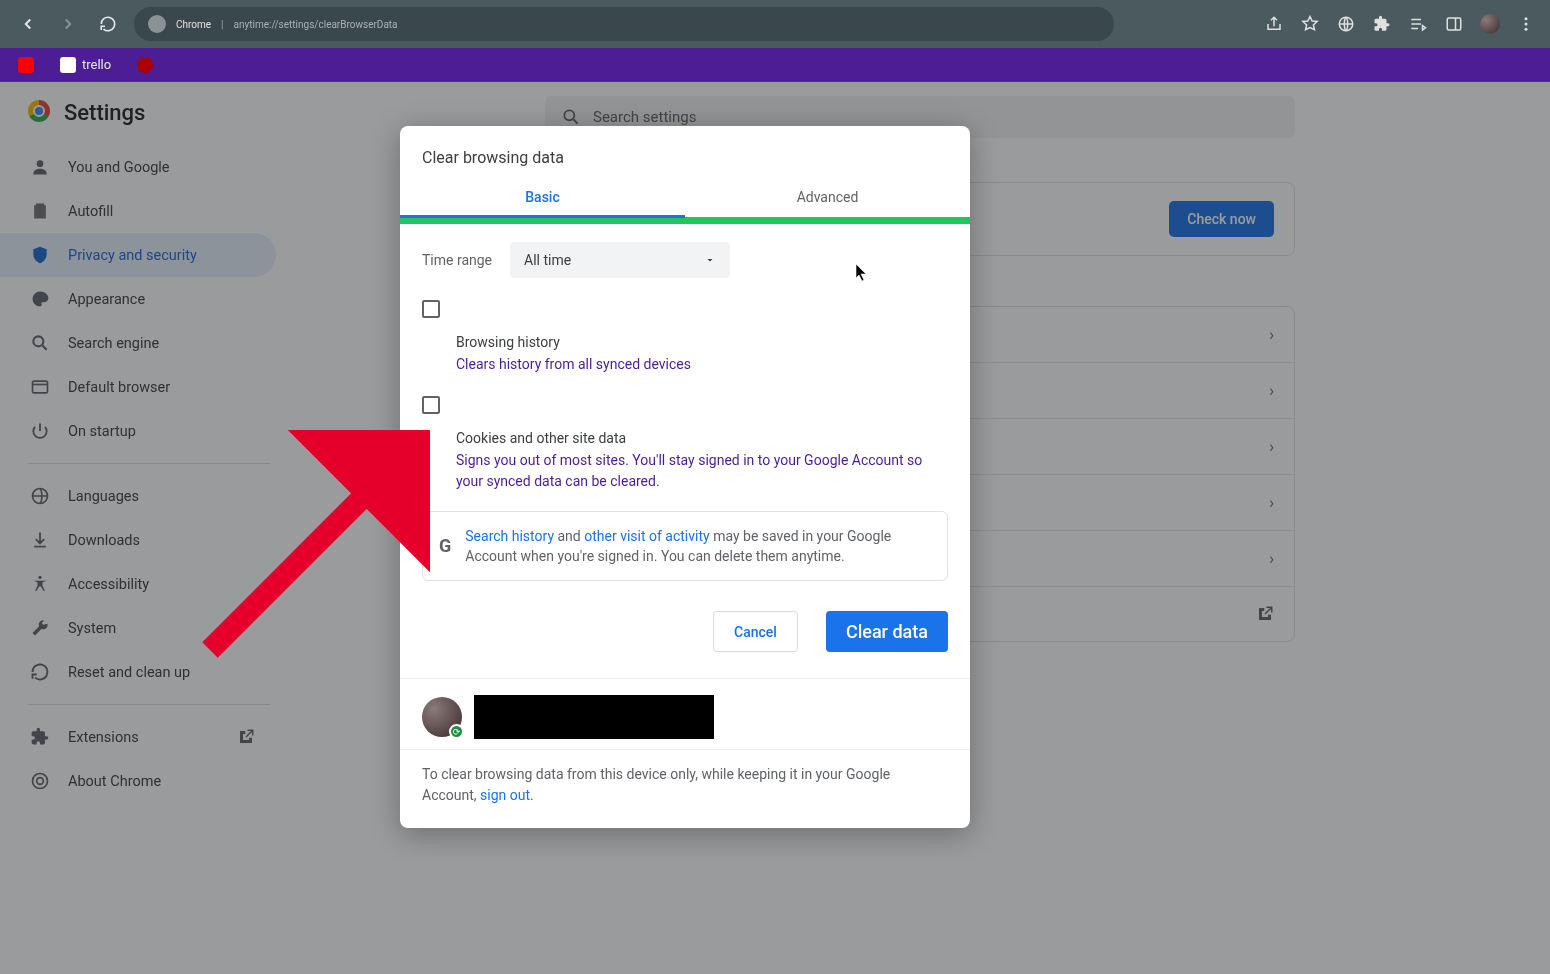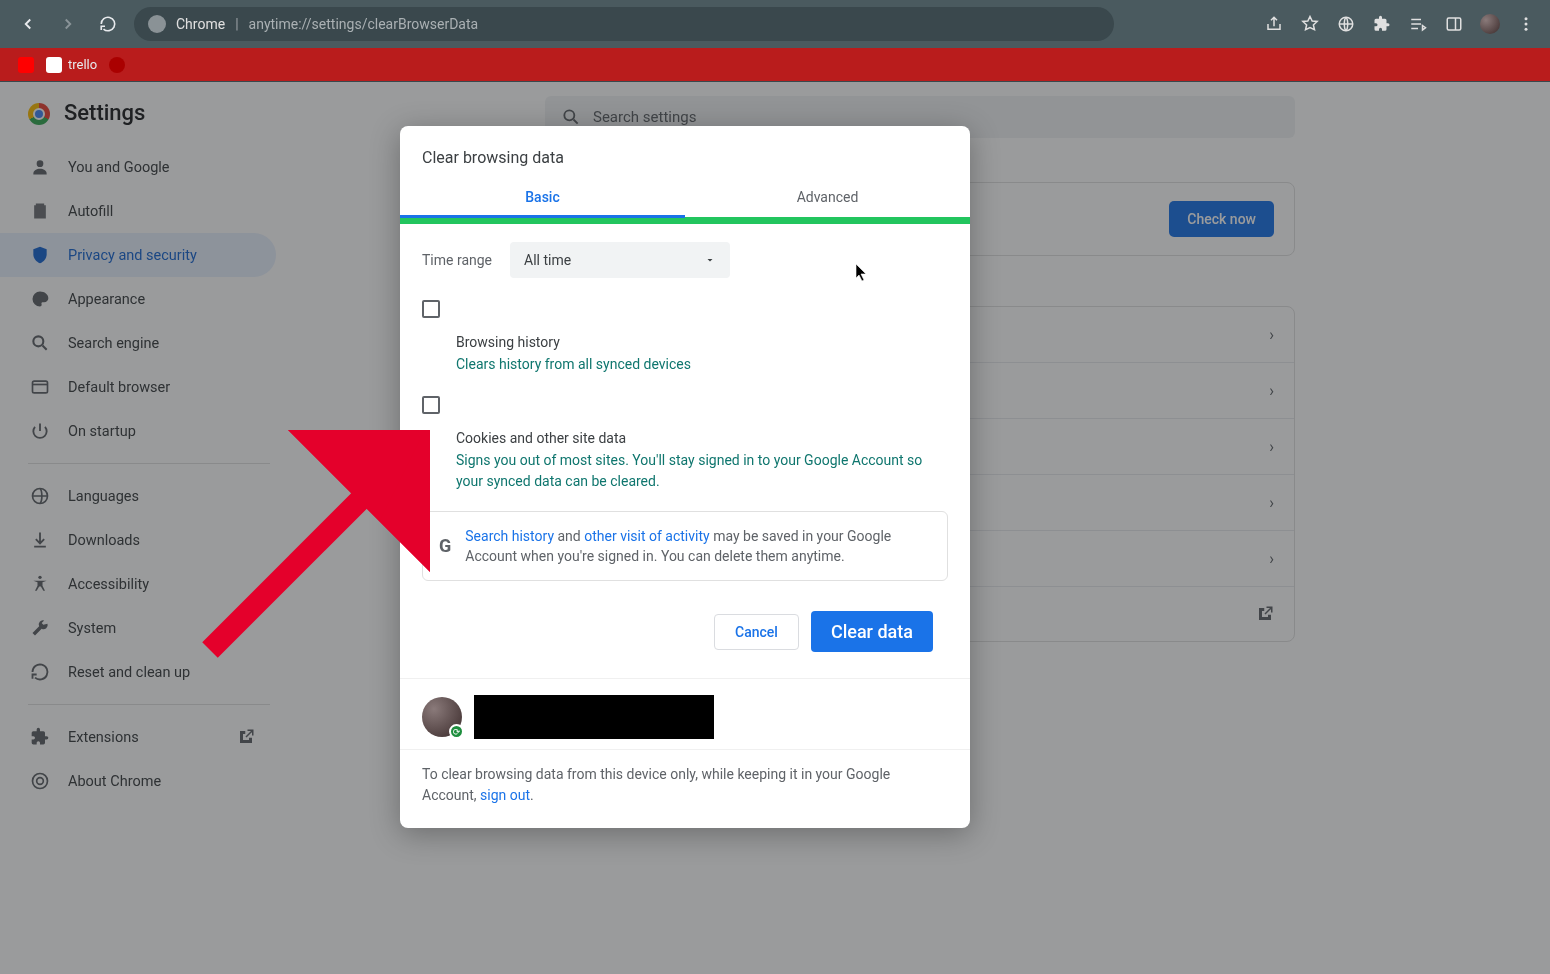--- a/index.html
+++ b/index.html
@@ -2,40 +2,40 @@
 <html><head>
 <meta charset="utf-8">
 <style>
 * { margin: 0; padding: 0; box-sizing: border-box; font-family: -apple-system, BlinkMacSystemFont, "Segoe UI", Roboto, Arial, sans-serif; }
 body { width: 1550px; height: 974px; background: #fff; overflow: hidden; position: relative; }
 
 
 .browser-top { background: #4a5a5f; height: 48px; display: flex; align-items: center; padding: 0 14px; gap: 12px; }
 .nav-btn { width: 28px; height: 28px; display: flex; align-items: center; justify-content: center; color: #e8eaed; cursor: pointer; }
 .nav-btn.disabled { opacity: 0.4; }
-.url-bar { flex: 1; background: #3a484d; height: 34px; border-radius: 17px; display: flex; align-items: center; padding: 0 14px; gap: 10px; color: #e0e0e0; font-size: 14px; max-width: 980px; }
+.url-bar { flex: 1; background: #3a484d; height: 34px; border-radius: 17px; display: flex; align-items: center; padding: 0 14px; gap: 10px; color: #e0e0e0; font-size: 10px; max-width: 980px; }
 .url-chrome-icon { width: 18px; height: 18px; border-radius: 50%; background: #8a9296; display: inline-block; }
 .url-text { color: #e0e0e0; }
 .url-text .dim { color: #aab0b3; }
 .top-right { display: flex; align-items: center; gap: 16px; margin-left: auto; color: #e0e0e0; }
 .top-icon { width: 20px; height: 20px; display: flex; align-items: center; justify-content: center; }
 
-.bookmarks-bar { background: #b91c1c; height: 34px; display: flex; align-items: center; padding: 0 18px; gap: 12px; border-bottom: 1px solid #3a484d; }
+.bookmarks-bar { background: #4c1d95; height: 34px; display: flex; align-items: center; padding: 0 18px; gap: 26px; border-bottom: 1px solid #3a484d; }
 .bookmark { display: flex; align-items: center; gap: 6px; color: #e8eaed; font-size: 13px; }
 .bm-icon { width: 16px; height: 16px; border-radius: 3px; }
 .bm-yt { background: #ff0000; }
 .bm-trello { background: #fff; }
 .bm-ytm { background: #aa0000; border-radius: 50%; }
 
 
 .settings-page { position: absolute; top: 82px; left: 0; right: 0; bottom: 0; background: #fff; display: flex; }
 
 
 .sidebar { width: 290px; padding-top: 18px; }
-.page-header { display: flex; align-items: flex-end; gap: 14px; padding: 0 20px 20px 28px; }
+.page-header { display: flex; align-items: flex-start; gap: 14px; padding: 0 20px 20px 28px; }
 .chrome-logo { width: 22px; height: 22px; border-radius: 50%; background: conic-gradient(#ea4335 0 120deg, #34a853 120deg 240deg, #fbbc05 240deg 360deg); position: relative; }
 .chrome-logo::after { content: ""; position: absolute; inset: 5px; background: #4285f4; border-radius: 50%; border: 2px solid #fff; }
 .page-title { font-size: 22px; font-weight: 500; color: #202124; }
 .nav-item { display: flex; align-items: center; gap: 18px; padding: 12px 20px 12px 30px; font-size: 14.5px; color: #3c4043; cursor: pointer; border-radius: 0 22px 22px 0; margin-right: 14px; }
 .nav-item.active { background: #e8f0fe; color: #1967d2; }
 .nav-item .ni-icon { width: 20px; height: 20px; display: flex; align-items: center; justify-content: center; color: #5f6368; }
 .nav-item.active .ni-icon { color: #1967d2; }
 .nav-sep { height: 1px; background: #e0e0e0; margin: 10px 20px 10px 28px; }
 .ext-link { margin-left: auto; }
 
@@ -61,25 +61,25 @@
 .dlg-tab.active { color: #1a73e8; font-weight: 500; }
 .dlg-tab.active::after { content: ""; position: absolute; left: 0; right: 0; bottom: -1px; height: 3px; background: #1a73e8; }
 .dlg-body { padding: 18px 22px 8px; }
 .time-row { display: flex; align-items: center; gap: 18px; font-size: 14px; color: #5f6368; margin-bottom: 20px; }
 .time-select { background: #f1f3f4; padding: 10px 14px; border-radius: 4px; width: 220px; display: flex; align-items: center; justify-content: space-between; color: #3c4043; cursor: pointer; }
 .check-row { display: flex; gap: 16px; margin-bottom: 20px; }
 .chk { width: 18px; height: 18px; border: 2px solid #5f6368; border-radius: 2px; margin-top: 2px; flex-shrink: 0; display: flex; align-items: center; justify-content: center; }
 .chk.on { background: #1a73e8; border-color: #1a73e8; color: #fff; }
 .chk.on::after { content: "✓"; font-size: 13px; font-weight: bold; }
 .chk-label { font-size: 14px; color: #3c4043; margin-bottom: 4px; margin-top: 36px; }
-.chk-desc { font-size: 14px; color: #0f766e; line-height: 1.45; }
+.chk-desc { font-size: 14px; color: #4c1d95; line-height: 1.45; }
 .info-box { border: 1px solid #e0e0e0; border-radius: 6px; padding: 14px 16px; display: flex; gap: 14px; font-size: 14px; color: #5f6368; line-height: 1.45; margin-bottom: 22px; }
 .g-icon { font-weight: bold; font-size: 18px; color: #5f6368; align-self: center; }
 .info-box a { color: #1a73e8; text-decoration: none; }
-.dlg-actions { display: flex; justify-content: flex-end; gap: 12px; padding: 0 37px 20px; align-items: center; }
+.dlg-actions { display: flex; justify-content: flex-end; gap: 28px; padding: 0 22px 20px; }
 .btn-outline { background: #fff; border: 1px solid #dadce0; color: #1a73e8; padding: 9px 20px; border-radius: 4px; font-size: 14px; font-weight: 500; cursor: pointer; }
 .btn-primary { background: #1a73e8; border: none; color: #fff; padding: 10px 20px; border-radius: 4px; font-size: 18px; font-weight: 500; cursor: pointer; }
 .sync-row { display: flex; align-items: center; gap: 12px; padding: 16px 22px 10px; border-top: 1px solid #f0f0f0; margin-top: 6px; }
 .avatar { width: 40px; height: 40px; border-radius: 50%; background: radial-gradient(circle at 30% 30%, #8a7a7a, #3a2a2a); position: relative; }
 .avatar-badge { position: absolute; right: -2px; bottom: -2px; width: 15px; height: 15px; border-radius: 50%; background: #1e8e3e; border: 2px solid #fff; display:flex; align-items:center; justify-content:center; color:#fff; font-size:9px; }
 .avatar-badge::after { content:"⟳"; }
 .redact { background: #000; height: 44px; width: 240px; }
 .dlg-footer { padding: 14px 22px 22px; font-size: 14px; color: #5f6368; line-height: 1.5; border-top: 1px solid #f0f0f0; }
 .dlg-footer a { color: #1a73e8; text-decoration: none; }
 

